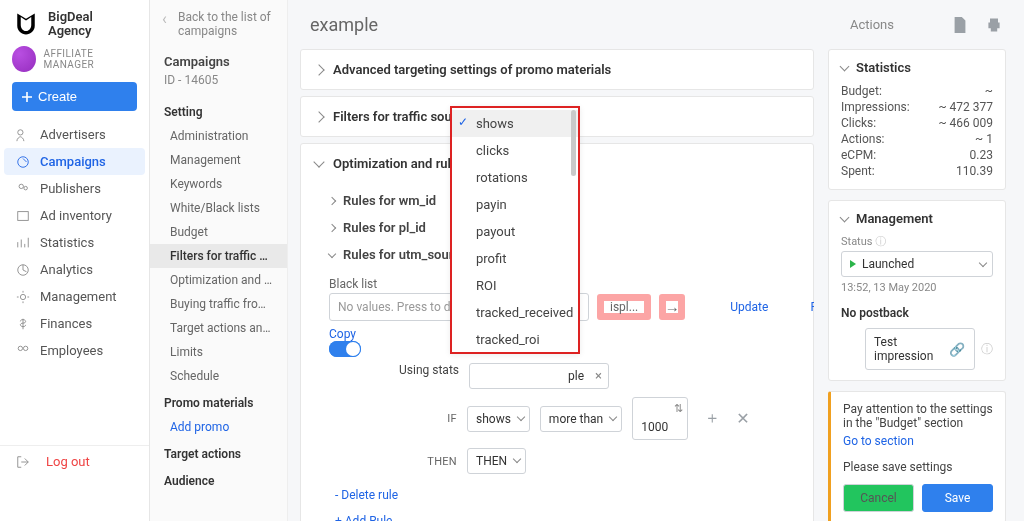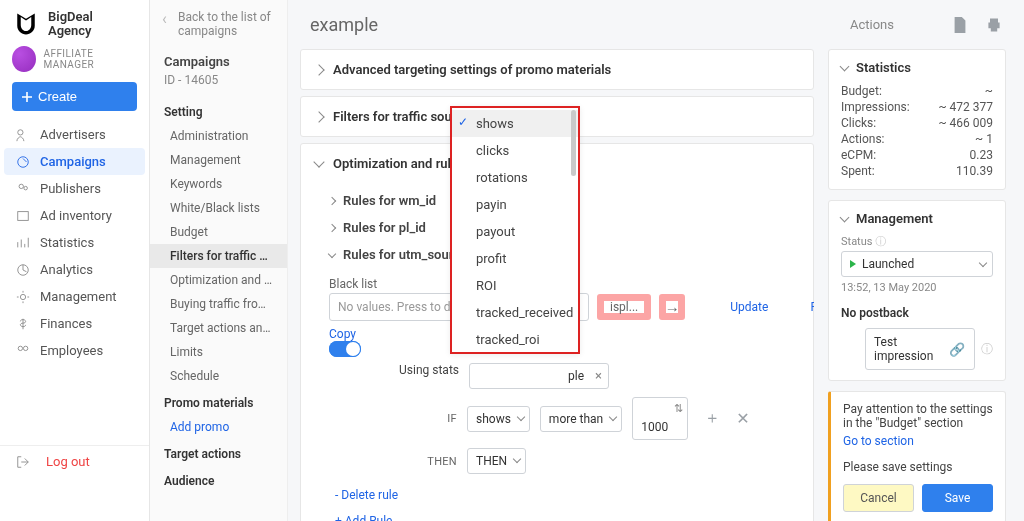--- a/index.html
+++ b/index.html
@@ -99,21 +99,21 @@
   .launched .play{width:0;height:0;border-left:6px solid #2bb44a;border-top:4px solid transparent;border-bottom:4px solid transparent;}
   .launched .ar{position:absolute; right:6px; top:8px; width:6px; height:6px; border-right:1.3px solid #888; border-bottom:1.3px solid #888; transform:rotate(45deg);}
   .ts{font-size:11px; color:#888; margin-top:4px;}
   .nopb{font-size:12px; font-weight:600; margin:12px 0 8px;}
   .test-imp{border:1px solid #cfd3d8; border-radius:3px; padding:6px 8px; font-size:12px; display:flex; align-items:center; justify-content:center; gap:6px; cursor:pointer;}
   .test-imp .lk{font-size:13px;}
   .warn{background:#fff; border:1px solid #e6e6e6; border-left:3px solid #f0a020; border-radius:3px; padding:10px 12px; font-size:12px; color:#444;}
   .warn a{color:#1f64e5; display:inline-block; margin-top:4px; cursor:pointer;}
   .save-row{display:flex; gap:8px; margin-top:10px;}
   .btn{flex:1; padding:6px 0; border-radius:3px; font-size:12px; text-align:center; cursor:pointer;}
-  .btn.cancel{background:#fef9c3; border:1px solid #cfd3d8; color:#555;}
+  .btn.cancel{background:#22c55e; border:1px solid #cfd3d8; color:#555;}
   .btn.save{background:#2f80ed; color:#fff; border:1px solid #2f80ed;}
 </style>
 </head>
 <body>
 
 <div class="app">
 
   <div class="sidebar">
     <div class="logo-row">
       <svg class="logo-svg" viewBox="0 0 32 32">

